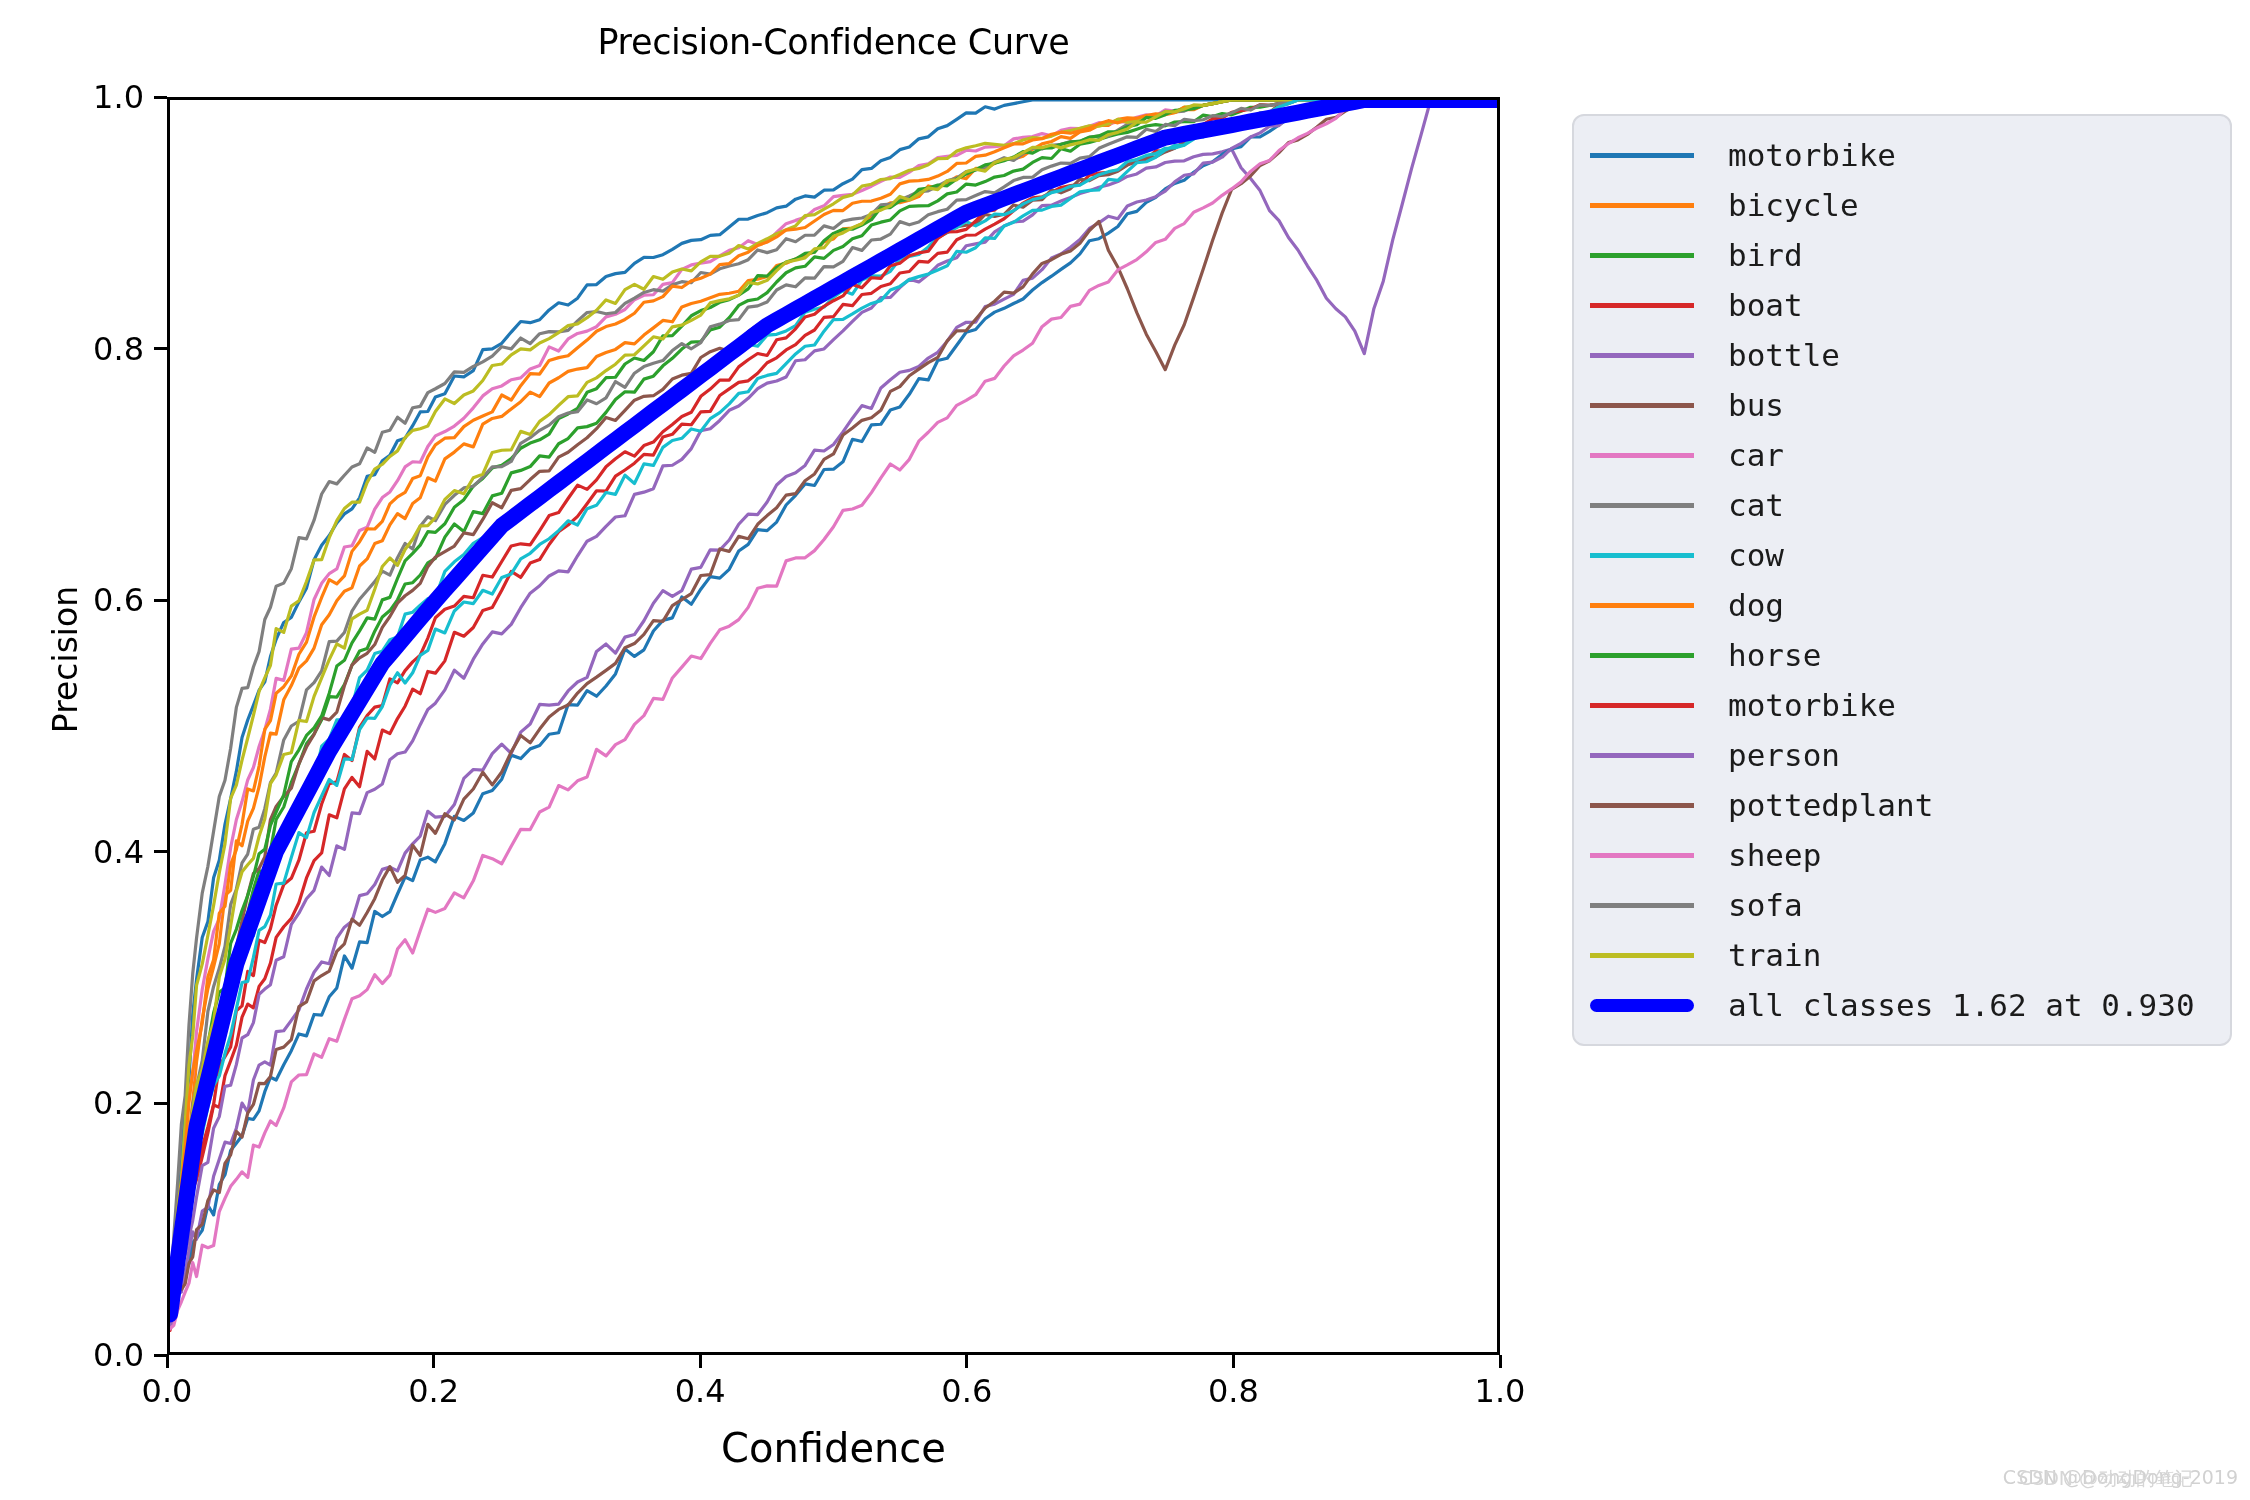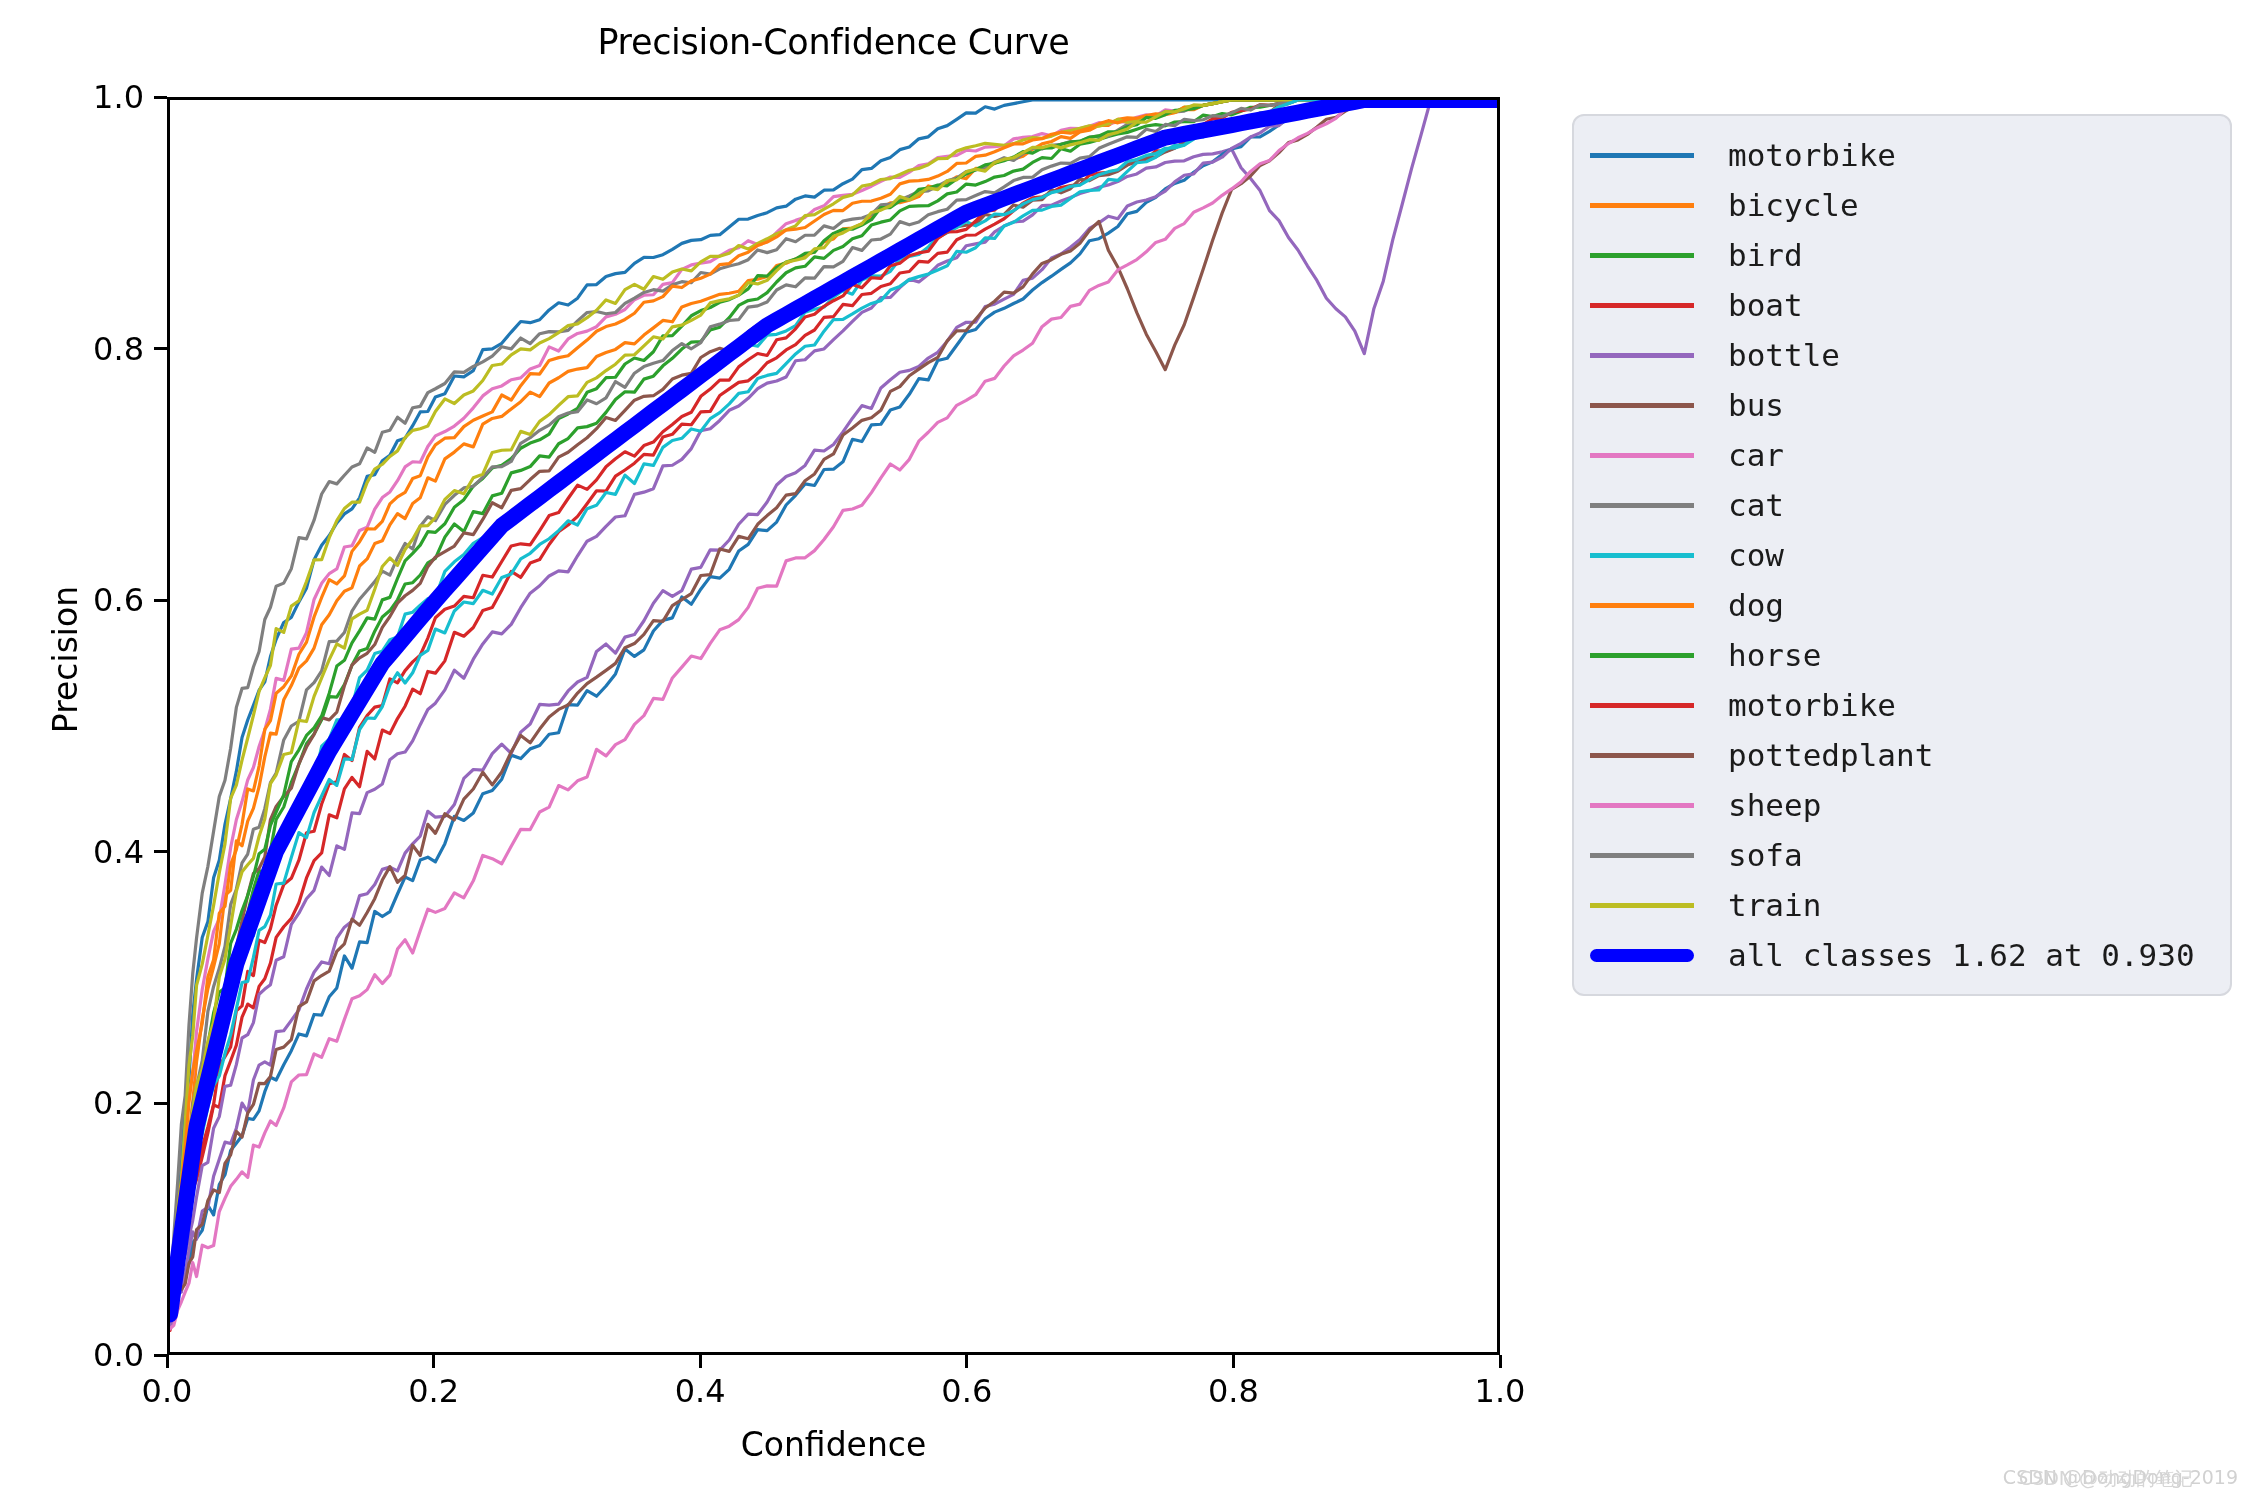--- a/index.html
+++ b/index.html
@@ -85,21 +85,21 @@
   }
 
   
   #xlabel {
     position: absolute;
     left: 167px;
     top: 1425px;
     width: 1333px;
     text-align: center;
     font-family: "DejaVu Sans", sans-serif;
-    font-size: 33px;
+    font-size: 40px;
     color: #000;
     white-space: nowrap;
   }
   #ylabel {
     position: absolute;
     left: -35px;
     top: 640px;
     width: 200px;
     text-align: center;
     font-family: "DejaVu Sans", sans-serif;
@@ -271,20 +271,24 @@
       </div>
       <div class="legend-row">
         <span class="legend-swatch" style="border-top-color: rgb(44, 160, 44);"></span>
         <span class="legend-label">horse</span>
       </div>
       <div class="legend-row">
         <span class="legend-swatch" style="border-top-color: rgb(214, 39, 40);"></span>
         <span class="legend-label">motorbike</span>
       </div>
       <div class="legend-row">
+        <span class="legend-swatch" style="border-top-color: rgb(148, 103, 189);"></span>
+        <span class="legend-label">person</span>
+      </div>
+      <div class="legend-row">
         <span class="legend-swatch" style="border-top-color: rgb(140, 86, 75);"></span>
         <span class="legend-label">pottedplant</span>
       </div>
       <div class="legend-row">
         <span class="legend-swatch" style="border-top-color: rgb(227, 119, 194);"></span>
         <span class="legend-label">sheep</span>
       </div>
       <div class="legend-row">
         <span class="legend-swatch" style="border-top-color: rgb(127, 127, 127);"></span>
         <span class="legend-label">sofa</span>

